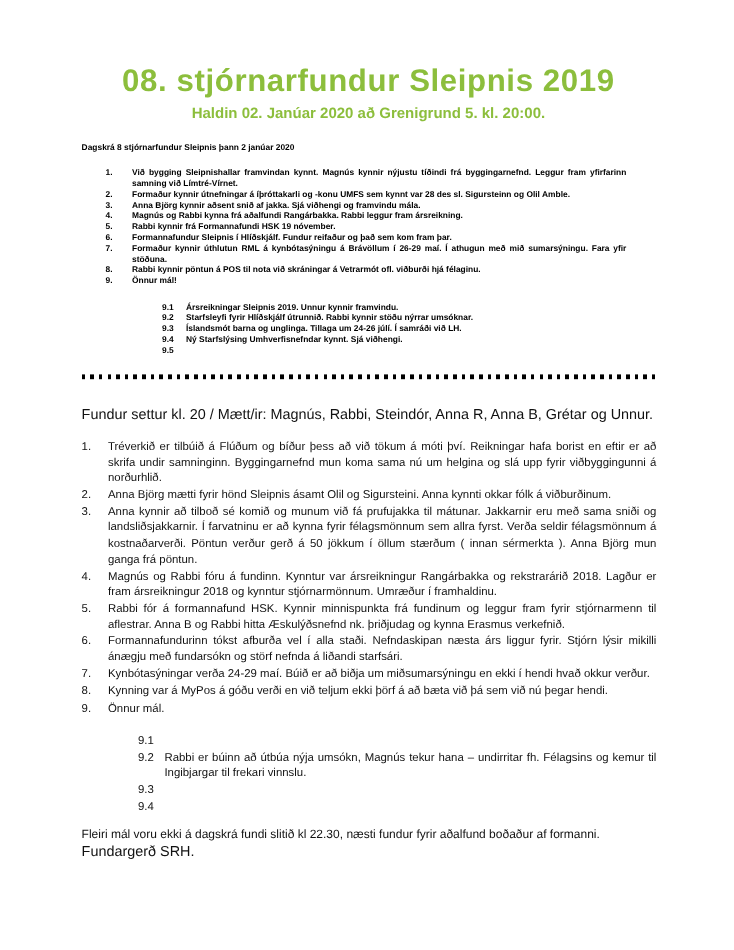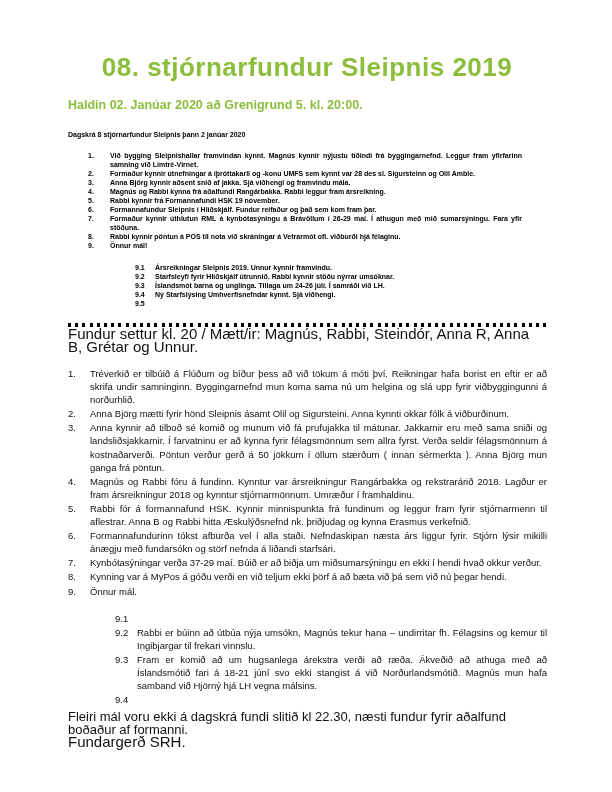--- a/index.html
+++ b/index.html
@@ -20,24 +20,25 @@
   }
   .doc-title {
     text-align: center;
     font-size: 26px;
     font-weight: 700;
     color: var(--accent);
     letter-spacing: 0.5px;
     margin: 0;
   }
   .doc-subtitle {
+    text-align: center;
     font-size: 12.5px;
     font-weight: 700;
     color: var(--accent);
-    margin-top: 15px;
+    margin-top: 4px;
   }
   .agenda-heading {
     font-size: 7px;
     font-weight: 700;
     margin-top: 19px;
     color: #000;
   }
   .agenda-list {
     margin-top: 13px;
     width: 454px;
@@ -65,21 +66,22 @@
     width: 20px;
     flex: 0 0 20px;
   }
   .dotted-separator {
     margin-top: 15px;
     width: 479px;
     height: 4px;
     background: repeating-linear-gradient(90deg, #000 0 3px, transparent 3px 7.2px);
   }
   .minutes-opening {
-    font-size: 15px;
+    margin-top: 23px;
+    font-size: 12px;
     line-height: 13px;
     color: #111;
   }
   .minutes-list {
     margin-top: 14px;
     width: 479px;
     font-size: 9.5px;
     line-height: 13.1px;
     color: #111;
   }
@@ -95,27 +97,27 @@
   .minutes-list .txt {
     flex: 1;
     text-align: justify;
   }
   .minutes-sublist .num {
     padding-left: 47px;
     width: 22px;
     flex: 0 0 22px;
   }
   .closing-note {
-    margin-top: 5px;
-    font-size: 13px;
+    margin-top: 11px;
+    font-size: 10px;
     line-height: 12.5px;
     color: #111;
   }
   .signature {
-    font-size: 15px;
+    font-size: 12px;
     line-height: 12.5px;
     color: #111;
   }
 </style>
 </head>
 <body>
 
 <div class="page">
 
   <h1 class="doc-title">08. stjórnarfundur Sleipnis 2019</h1>
@@ -231,21 +233,21 @@
         <span class="txt">Rabbi fór á formannafund HSK. Kynnir minnispunkta frá fundinum og leggur fram fyrir stjórnarmenn til aflestrar. Anna B og Rabbi hitta Æskulýðsnefnd nk. þriðjudag og kynna Erasmus verkefnið.</span>
       </div>
 
       <div class="li">
         <span class="num">6.</span>
         <span class="txt">Formannafundurinn tókst afburða vel í alla staði. Nefndaskipan næsta árs liggur fyrir. Stjórn lýsir mikilli ánægju með fundarsókn og störf nefnda á liðandi starfsári.</span>
       </div>
 
       <div class="li">
         <span class="num">7.</span>
-        <span class="txt">Kynbótasýningar verða 37-29 maí. Búið er að biðja um miðsumarsýningu en ekki í hendi hvað okkur verður.</span>
+        <span class="txt">Kynbótasýningar verða 24-29 maí. Búið er að biðja um miðsumarsýningu en ekki í hendi hvað okkur verður.</span>
       </div>
 
       <div class="li">
         <span class="num">8.</span>
         <span class="txt">Kynning var á  MyPos á góðu verði en við teljum ekki þörf á að bæta við þá sem við nú þegar hendi.</span>
       </div>
 
       <div class="li">
         <span class="num">9.</span>
         <span class="txt">Önnur mál.</span>
@@ -258,21 +260,20 @@
         <span class="num">9.1</span>
       </div>
 
       <div class="li">
         <span class="num">9.2</span>
         <span class="txt">Rabbi er búinn að útbúa nýja umsókn, Magnús tekur hana – undirritar fh. Félagsins og kemur til Ingibjargar til frekari vinnslu.</span>
       </div>
 
       <div class="li">
         <span class="num">9.3</span>
-        <span class="txt">Fram er komið að um hugsanlega árekstra verði að ræða. Ákveðið  að athuga með að Íslandsmótið  fari á 18-21 júní svo ekki stangist á við Norðurlandsmótið. Magnús mun hafa samband við Hjörný hjá LH vegna málsins.</span>
       </div>
 
       <div class="li">
         <span class="num">9.4</span>
       </div>
     </div>
 
   <div class="closing-note">Fleiri mál voru ekki á dagskrá fundi slitið kl 22.30, næsti fundur fyrir aðalfund boðaður af formanni.</div>
   <div class="signature">Fundargerð SRH.</div>
 

